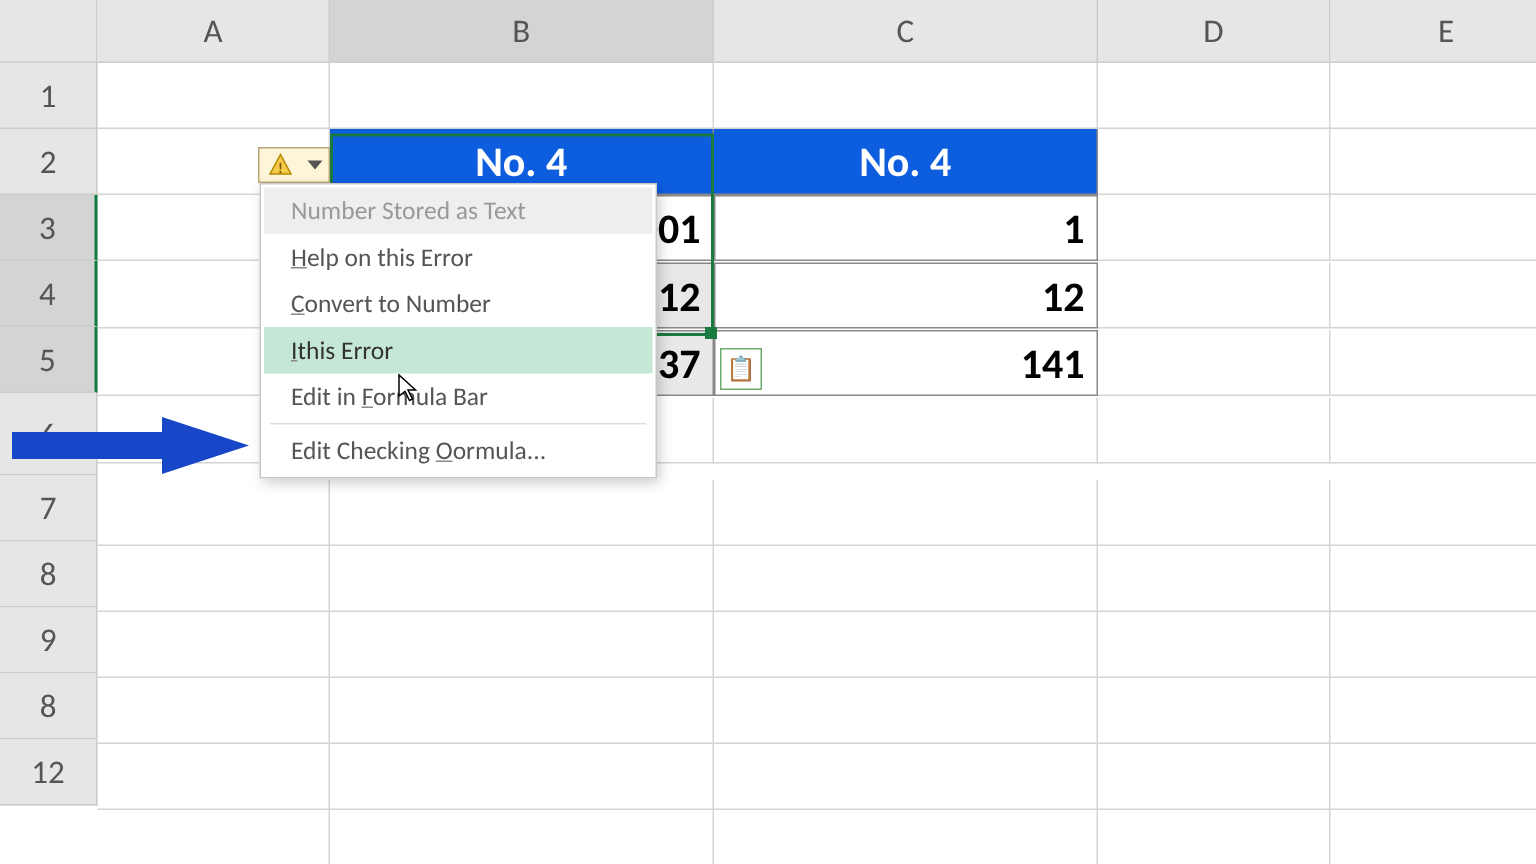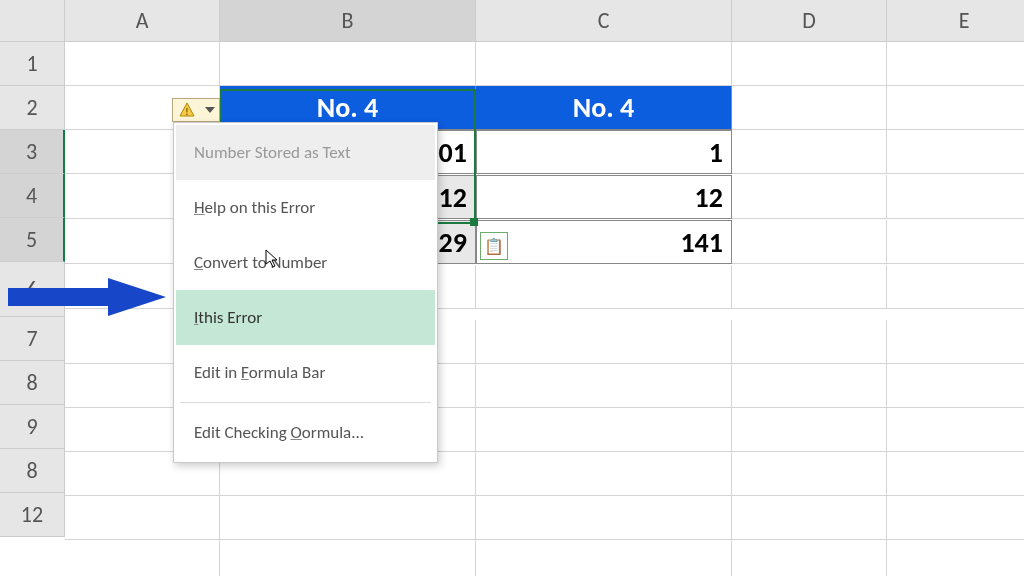--- a/index.html
+++ b/index.html
@@ -147,21 +147,21 @@
     .ctx-menu {
       position: absolute;
       top: 122px; left: 173px;
       width: 265px;
       background: #fff;
       border: 1px solid #c8c8c8;
       box-shadow: 2px 3px 8px rgba(0,0,0,0.2);
       padding: 2px;
     }
     .mi {
-      padding: 17px 18px;
+      padding: 5px 18px;
       font-size: 17px;
       color: #555;
       cursor: default;
     }
     .mi-hl { background: #c5e8d6; color: #333; }
     .mi-head { background: #eee; color: #999; }
     
     .paste-opt {
       position: absolute;
       top: 232px; left: 480px;
@@ -252,21 +252,21 @@
         </div>
       <div class="cell c-c data-cell">
           <span>12</span>
         </div>
       <div class="cell c-d"></div>
       <div class="cell c-e"></div>
     </div>
     <div class="row" style="height:45px">
       <div class="cell c-a"></div>
       <div class="cell c-b data-cell" style="background:#e8e8e8">
-          <span>29</span>
+          <span>37</span>
         </div>
       <div class="cell c-c data-cell">
           <span>141</span>
         </div>
       <div class="cell c-d"></div>
       <div class="cell c-e"></div>
     </div>
     <div class="row" style="height:55px">
       <div class="cell c-a"></div>
       <div class="cell c-b"></div>

